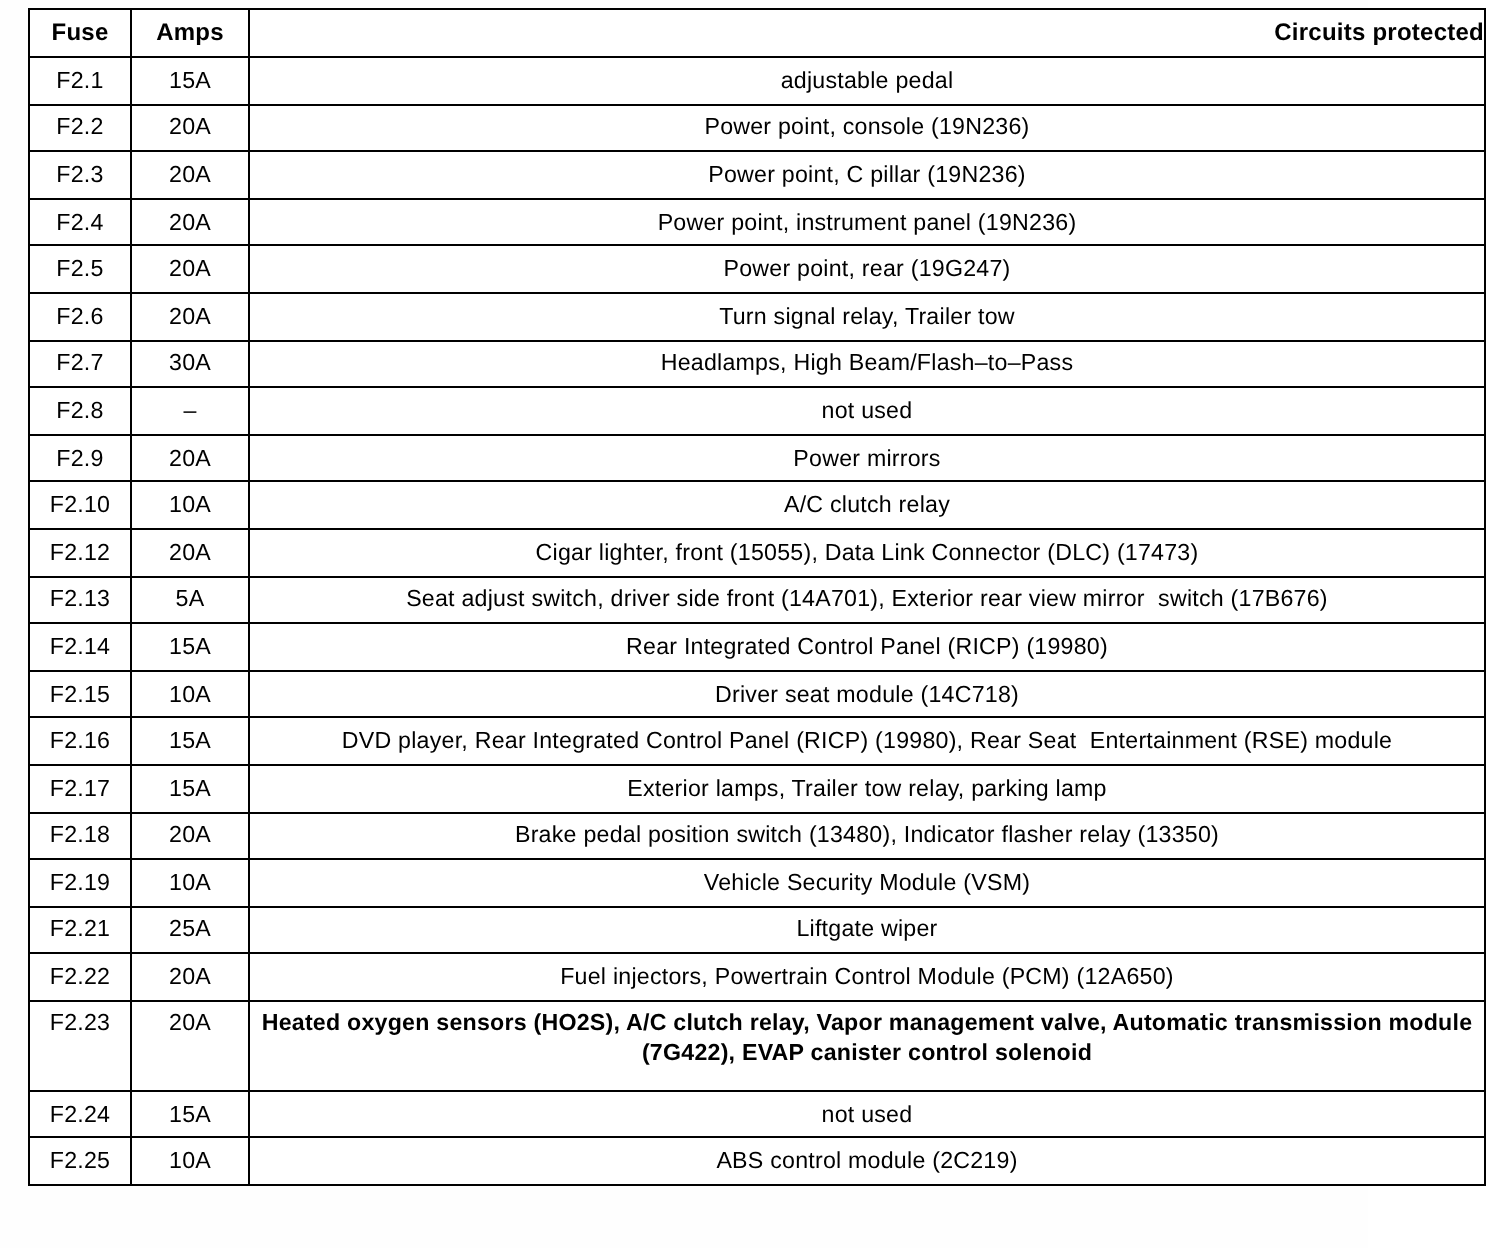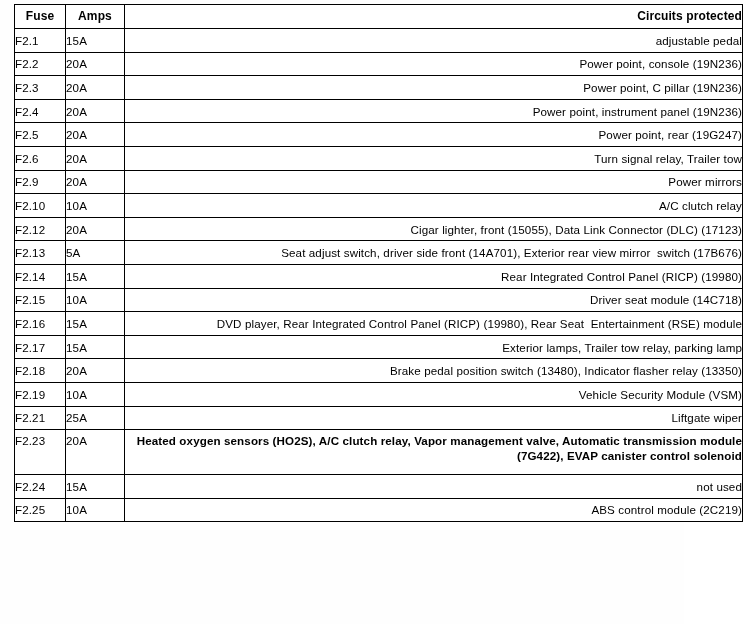--- a/index.html
+++ b/index.html
@@ -61,28 +61,28 @@
   th.h-fuse, th.h-amps {
     text-align: center;
   }
   th.h-desc {
     text-align: right;
     padding-left: 9px;
   }
 
   
   td.c-fuse {
-    text-align: left;
+    text-align: center;
     height: 22.6px;
   }
   td.c-amps {
-    text-align: left;
+    text-align: center;
   }
   td.c-desc {
-    text-align: right;
+    text-align: center;
     padding-left: 9px;
     padding-right: 5px;
     white-space: pre;
   }
   
   tr.tall td {
     height: 40px;
   }
   tr.tall td.c-fuse,
   tr.tall td.c-amps {
@@ -140,33 +140,43 @@
             <td class="c-fuse">F2.5</td>
             <td class="c-amps">20A</td>
             <td class="c-desc">Power point, rear (19G247)</td>
           </tr>
           <tr>
             <td class="c-fuse">F2.6</td>
             <td class="c-amps">20A</td>
             <td class="c-desc">Turn signal relay, Trailer tow</td>
           </tr>
           <tr>
+            <td class="c-fuse">F2.7</td>
+            <td class="c-amps">30A</td>
+            <td class="c-desc">Headlamps, High Beam/Flash–to–Pass</td>
+          </tr>
+          <tr>
+            <td class="c-fuse">F2.8</td>
+            <td class="c-amps">–</td>
+            <td class="c-desc">not used</td>
+          </tr>
+          <tr>
             <td class="c-fuse">F2.9</td>
             <td class="c-amps">20A</td>
             <td class="c-desc">Power mirrors</td>
           </tr>
           <tr>
             <td class="c-fuse">F2.10</td>
             <td class="c-amps">10A</td>
             <td class="c-desc">A/C clutch relay</td>
           </tr>
           <tr>
             <td class="c-fuse">F2.12</td>
             <td class="c-amps">20A</td>
-            <td class="c-desc">Cigar lighter, front (15055), Data Link Connector (DLC) (17123)</td>
+            <td class="c-desc">Cigar lighter, front (15055), Data Link Connector (DLC) (17473)</td>
           </tr>
           <tr>
             <td class="c-fuse">F2.13</td>
             <td class="c-amps">5A</td>
             <td class="c-desc">Seat adjust switch, driver side front (14A701), Exterior rear view mirror  switch (17B676)</td>
           </tr>
           <tr>
             <td class="c-fuse">F2.14</td>
             <td class="c-amps">15A</td>
             <td class="c-desc">Rear Integrated Control Panel (RICP) (19980)</td>
@@ -193,20 +203,25 @@
           </tr>
           <tr>
             <td class="c-fuse">F2.19</td>
             <td class="c-amps">10A</td>
             <td class="c-desc">Vehicle Security Module (VSM)</td>
           </tr>
           <tr>
             <td class="c-fuse">F2.21</td>
             <td class="c-amps">25A</td>
             <td class="c-desc">Liftgate wiper</td>
+          </tr>
+          <tr>
+            <td class="c-fuse">F2.22</td>
+            <td class="c-amps">20A</td>
+            <td class="c-desc">Fuel injectors, Powertrain Control Module (PCM) (12A650)</td>
           </tr>
           <tr class="tall">
             <td class="c-fuse">F2.23</td>
             <td class="c-amps">20A</td>
             <td class="c-desc">Heated oxygen sensors (HO2S), A/C clutch relay, Vapor management  valve, Automatic transmission module (7G422), EVAP canister control solenoid</td>
           </tr>
           <tr>
             <td class="c-fuse">F2.24</td>
             <td class="c-amps">15A</td>
             <td class="c-desc">not used</td>

